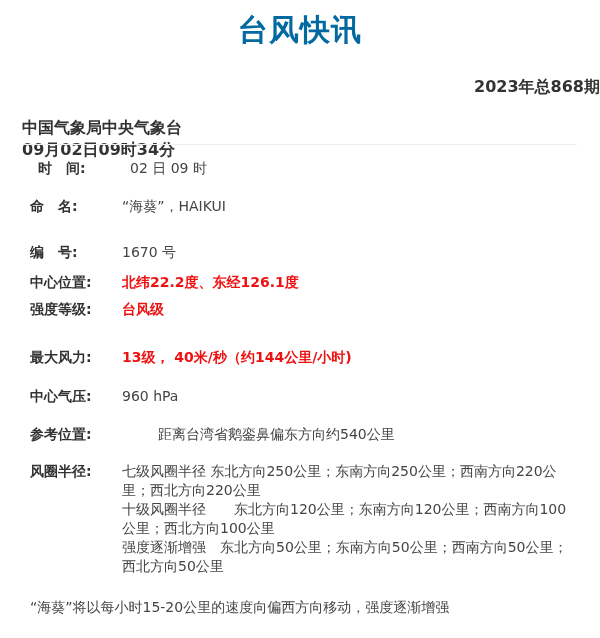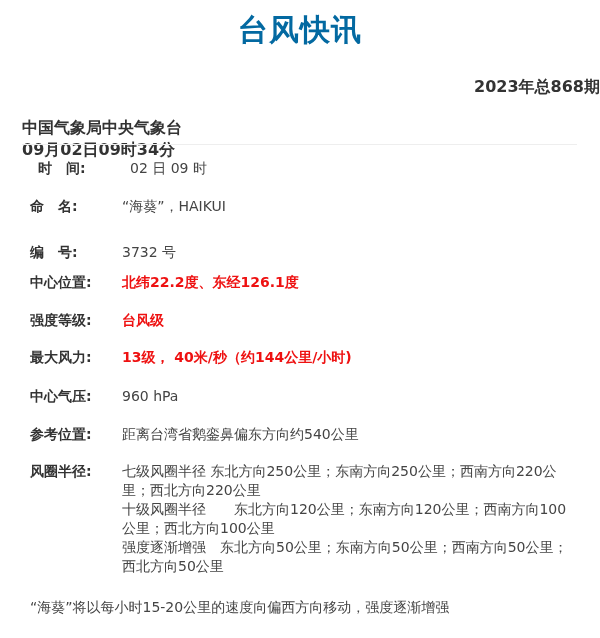--- a/index.html
+++ b/index.html
@@ -103,39 +103,39 @@
 <div class="row" style="top:159px;padding-left:8px;">
   <span class="label">时　间:</span>
   <span class="value">02 日 09 时</span>
 </div>
 <div class="row" style="top:197px;">
   <span class="label">命　名:</span>
   <span class="value"> “海葵”，HAIKUI</span>
 </div>
 <div class="row" style="top:235px;margin-top:8px;">
   <span class="label">编　号:</span>
-  <span class="value">3732 号</span>
+  <span class="value">1670 号</span>
 </div>
 <div class="row" style="top:273px;">
   <span class="label">中心位置:</span>
   <span class="value red">北纬22.2度、东经126.1度</span>
 </div>
-<div class="row" style="top:311px;">
+<div class="row" style="top:300px;">
   <span class="label">强度等级:</span>
   <span class="value red">台风级</span>
 </div>
 <div class="row" style="top:348px;">
   <span class="label">最大风力:</span>
   <span class="value red">13级， 40米/秒（约144公里/小时)</span>
 </div>
 <div class="row" style="top:387px;">
   <span class="label">中心气压:</span>
   <span class="value">960 hPa</span>
 </div>
-<div class="row" style="top:425px;">
+<div class="row" style="top:425px;gap:36px;">
   <span class="label">参考位置:</span>
   <span class="value">距离台湾省鹅銮鼻偏东方向约540公里</span>
 </div>
 
 <div class="row" style="top:462px;">
   <span class="label">风圈半径:</span>
   <span class="value">
     <span class="line">七级风圈半径 东北方向250公里；东南方向250公里；西南方向220公里；西北方向220公里</span>
     <span class="line">十级风圈半径　　东北方向120公里；东南方向120公里；西南方向100公里；西北方向100公里</span>
     <span class="line">强度逐渐增强　东北方向50公里；东南方向50公里；西南方向50公里；西北方向50公里</span>

